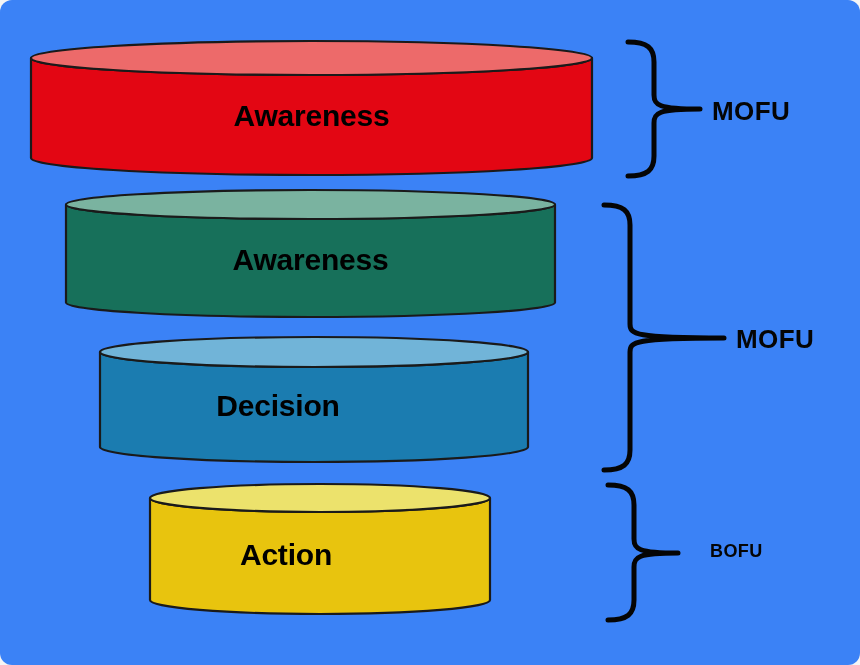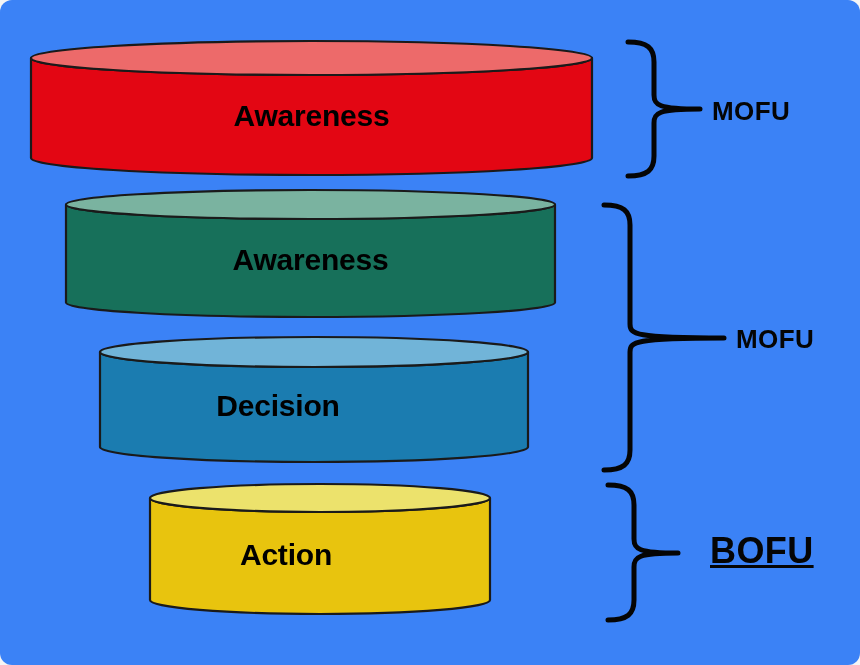--- a/index.html
+++ b/index.html
@@ -84,20 +84,20 @@
 
   <svg class="stage-svg-layer" id="bracket-shapes" viewBox="0 0 860 665" xmlns="http://www.w3.org/2000/svg">
       <path d="M 628 42 C 647.5 42, 654 48, 654 62 L 654 95 C 654 105, 658 109, 700 109 C 658 109, 654 113, 654 123 L 654 156 C 654 170, 647.5 176, 628 176" fill="none" stroke="#050505" stroke-width="5" stroke-linecap="round" stroke-linejoin="round"></path>
       <path d="M 604 205 C 623.5 205, 630 211, 630 225 L 630 324 C 630 334, 634 338, 724 338 C 634 338, 630 342, 630 352 L 630 450 C 630 464, 623.5 470, 604 470" fill="none" stroke="#050505" stroke-width="5" stroke-linecap="round" stroke-linejoin="round"></path>
       <path d="M 608 485 C 627.5 485, 634 491, 634 505 L 634 539 C 634 549, 638 553, 678 553 C 638 553, 634 557, 634 567 L 634 600 C 634 614, 627.5 620, 608 620" fill="none" stroke="#050505" stroke-width="5" stroke-linecap="round" stroke-linejoin="round"></path>
     </svg>
 
   <div id="bracket-labels">
       <div class="bracket-label" style="left: 712px; font-size: 26px; line-height: 26px; top: 98.48px;">MOFU</div>
       <div class="bracket-label" style="left: 736px; font-size: 26px; line-height: 26px; top: 326.48px;">MOFU</div>
-      <div class="bracket-label" style="left: 710px; font-size: 36px; line-height: 26px; top: 538.48px; text-decoration: underline;">BOFU</div>
+      <div class="bracket-label" style="left: 710px; font-size: 18px; line-height: 26px; top: 538.48px;">BOFU</div>
     </div>
 
 <div class="stage-hit" style="left: 31px; top: 41px; width: 561px; height: 134px;"></div>
     <div class="stage-hit" style="left: 66px; top: 190px; width: 489px; height: 127px;"></div>
     <div class="stage-hit" style="left: 100px; top: 337px; width: 428px; height: 125px;"></div>
     <div class="stage-hit" style="left: 150px; top: 484px; width: 340px; height: 130px;"></div>
   </div>
 
 </body></html>

